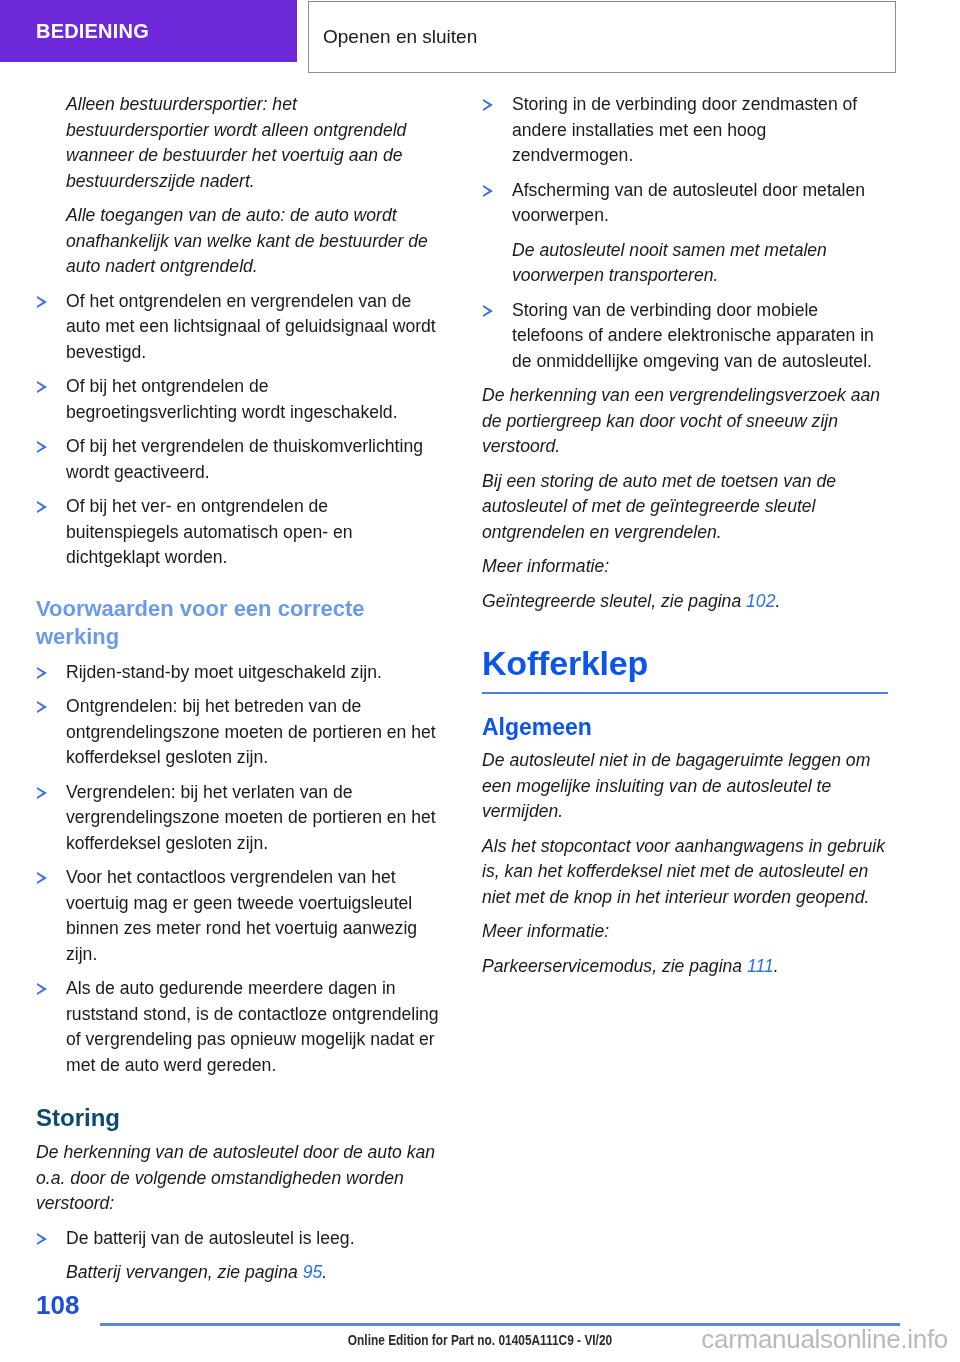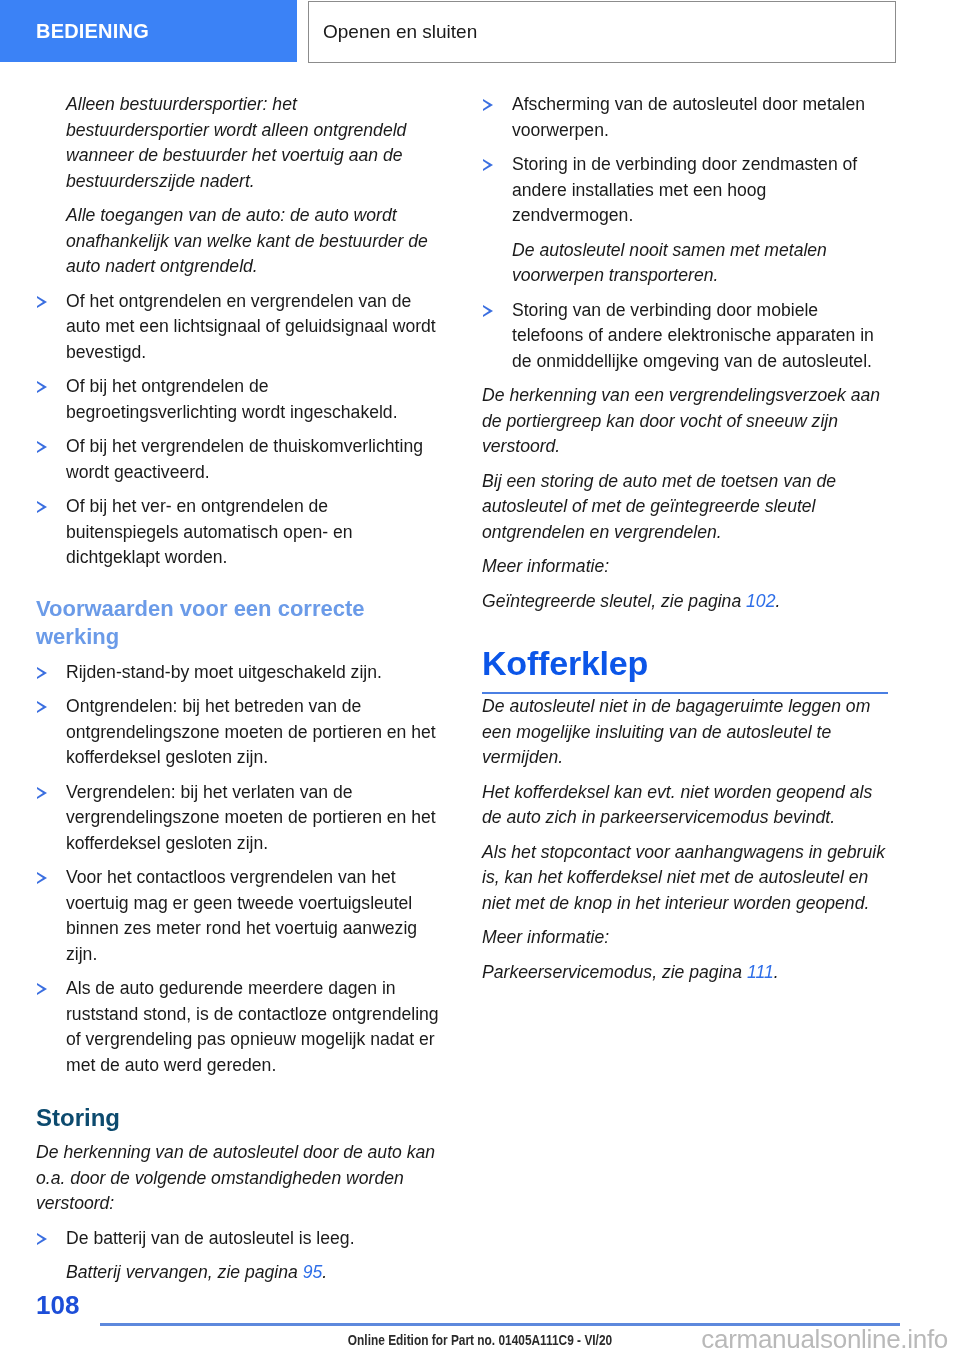--- a/index.html
+++ b/index.html
@@ -18,35 +18,35 @@
   
   .header {
     position: absolute;
     top: 0; left: 0;
     width: 960px; height: 68px;
   }
   .header-chapter {
     position: absolute;
     left: 0; top: 0;
     width: 297px; height: 62px;
-    background: #3b82f6;
+    background: #6d28d9;
     display: flex;
     align-items: center;
     padding-left: 36px;
   }
   .header-chapter-label {
     color: #ffffff;
     font-size: 20px;
     font-weight: bold;
     letter-spacing: 0.2px;
   }
   .header-section {
     position: absolute;
     left: 308px; top: 1px;
-    width: 588px; height: 62px;
+    width: 588px; height: 72px;
     border: 1px solid #8c8c8c;
     background: #ffffff;
     display: flex;
     align-items: center;
     padding-left: 14px;
   }
   .header-section-label {
     font-size: 19px;
     color: #1a1a1a;
   }
@@ -197,31 +197,31 @@
       <div class="bullet"><span class="tri"></span><span>Ontgrendelen: bij het betreden van de ontgrendelingszone moeten de portieren en het kofferdeksel gesloten zijn.</span></div>
       <div class="bullet"><span class="tri"></span><span>Vergrendelen: bij het verlaten van de vergrendelingszone moeten de portieren en het kofferdeksel gesloten zijn.</span></div>
       <div class="bullet"><span class="tri"></span><span>Voor het contactloos vergrendelen van het voertuig mag er geen tweede voertuigsleutel binnen zes meter rond het voertuig aanwezig zijn.</span></div>
       <div class="bullet"><span class="tri"></span><span>Als de auto gedurende meerdere dagen in ruststand stond, is de contactloze ontgrendeling of vergrendeling pas opnieuw mogelijk nadat er met de auto werd gereden.</span></div>
       <h2 class="h-storing">Storing</h2>
       <p class="para">De herkenning van de autosleutel door de auto kan o.a. door de volgende omstandigheden worden verstoord:</p>
       <div class="bullet"><span class="tri"></span><span>De batterij van de autosleutel is leeg.</span></div>
       <p class="para indent"><span>Batterij vervangen, zie pagina </span><span class="xref">95</span><span>.</span></p>
     </div>
   <div class="col col-right" id="col-right">
+      <div class="bullet"><span class="tri"></span><span>Storing in de verbinding door zendmasten of andere installaties met een hoog zendvermogen.</span></div>
       <div class="bullet"><span class="tri"></span><span>Afscherming van de autosleutel door metalen voorwerpen.</span></div>
-      <div class="bullet"><span class="tri"></span><span>Storing in de verbinding door zendmasten of andere installaties met een hoog zendvermogen.</span></div>
       <p class="para indent">De autosleutel nooit samen met metalen voorwerpen transporteren.</p>
       <div class="bullet"><span class="tri"></span><span>Storing van de verbinding door mobiele telefoons of andere elektronische apparaten in de onmiddellijke omgeving van de autosleutel.</span></div>
       <p class="para">De herkenning van een vergrendelingsverzoek aan de portiergreep kan door vocht of sneeuw zijn verstoord.</p>
       <p class="para">Bij een storing de auto met de toetsen van de autosleutel of met de geïntegreerde sleutel ontgrendelen en vergrendelen.</p>
       <p class="para">Meer informatie:</p>
       <p class="para"><span>Geïntegreerde sleutel, zie pagina </span><span class="xref">102</span><span>.</span></p>
       <h1 class="h-main">Kofferklep</h1>
+      <h2 class="h-sub">Algemeen</h2>
       <p class="para">De autosleutel niet in de bagageruimte leggen om een mogelijke insluiting van de autosleutel te vermijden.</p>
-      <p class="para">Het kofferdeksel kan evt. niet worden geopend als de auto zich in parkeerservicemodus bevindt.</p>
       <p class="para">Als het stopcontact voor aanhangwagens in gebruik is, kan het kofferdeksel niet met de autosleutel en niet met de knop in het interieur worden geopend.</p>
       <p class="para">Meer informatie:</p>
       <p class="para"><span>Parkeerservicemodus, zie pagina </span><span class="xref">111</span><span>.</span></p>
     </div>
 </div>
 
 <div class="footer">
   <div class="page-number">108</div>
   <div class="footer-rule"></div>
   <div class="footer-note">Online Edition for Part no. 01405A111C9 - VI/20</div>

